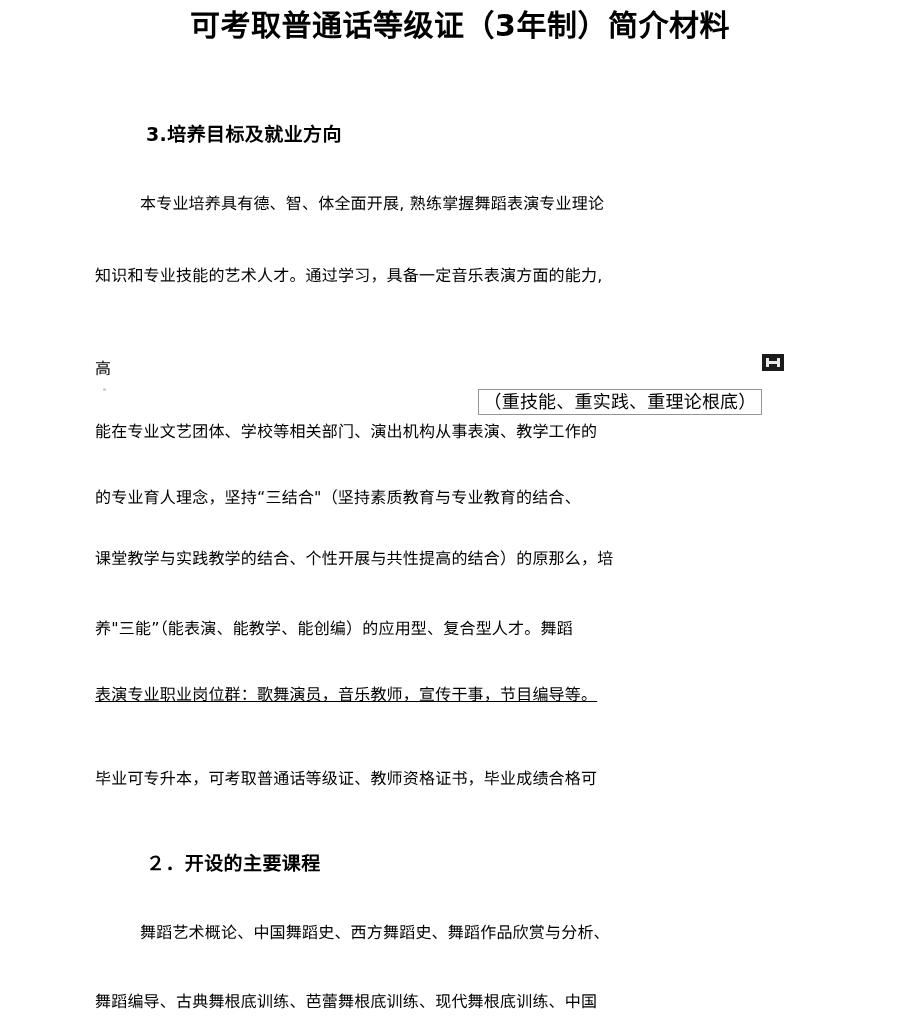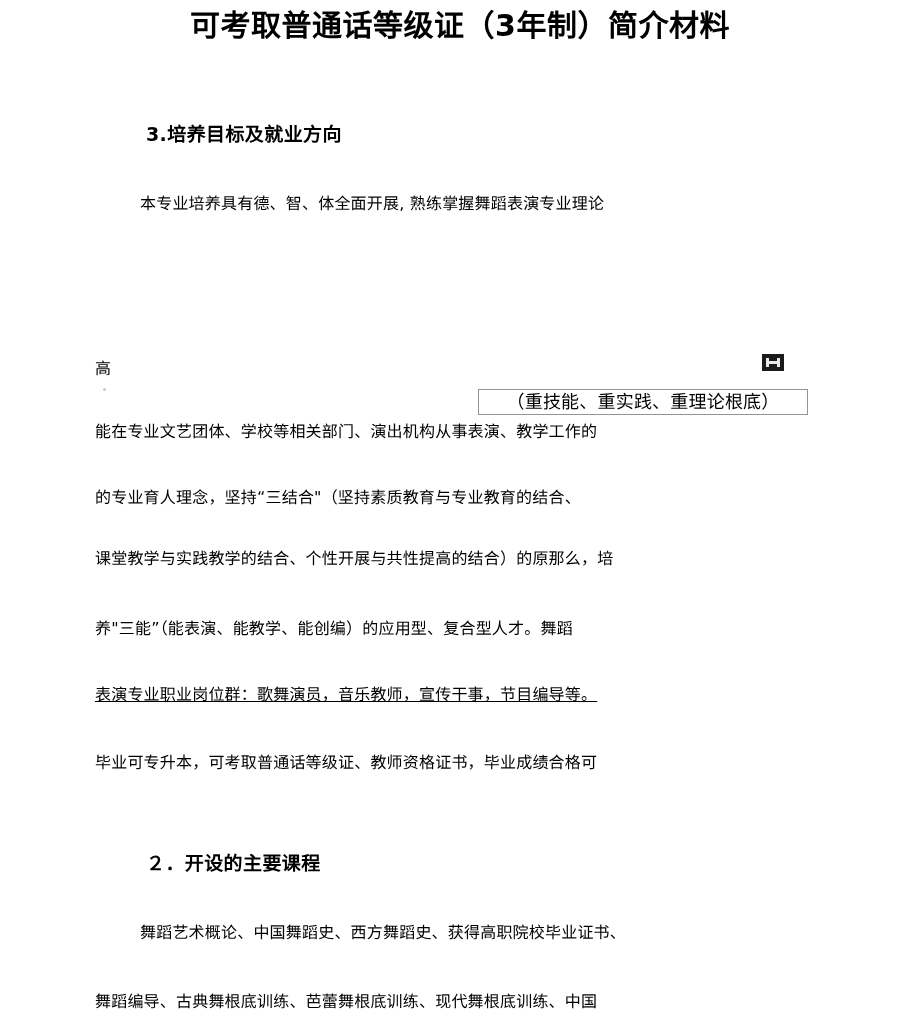--- a/index.html
+++ b/index.html
@@ -63,31 +63,31 @@
   .line-flush  { left: 95px;  }
 
   .l1  { top: 190px; }
   .l2  { top: 262px; }
   .l3  { top: 355px; }
   .l4  { top: 418px; }
   .l5  { top: 484px; }
   .l6  { top: 545px; }
   .l7  { top: 615px; }
   .l8  { top: 681px; text-decoration: underline; }
-  .l9  { top: 749px; }
+  .l9  { top: 765px; }
   .l10 { top: 787px; }
   .l11 { top: 919px; }
   .l12 { top: 988px; }
 
   
   .callout-box {
     position: absolute;
     left: 478px;
     top: 389px;
-    width: 330px;
+    width: 284px;
     height: 26px;
     box-sizing: border-box;
     border: 1px solid #949494;
     background: #ffffff;
     display: flex;
     align-items: center;
     justify-content: center;
   }
   .callout-box span {
     font-size: 18px;
@@ -149,20 +149,21 @@
 <body>
 
 <div class="page">
 
   <div class="doc-title">可考取普通话等级证（3年制）简介材料</div>
 
   <div class="section-heading heading-1">3.培养目标及就业方向</div>
 
   <div class="body-line line-indent l1">本专业培养具有德、智、体全面开展, 熟练掌握舞蹈表演专业理论</div>
 
+  <div class="body-line line-flush l2">知识和专业技能的艺术人才。通过学习，具备一定音乐表演方面的能力,</div>
 
   <div class="body-line line-flush l3">高</div>
 
   <div class="artifact-dot"></div>
 
   <div class="anchor-badge">
     <span class="glyph">
       <span class="bar"></span>
     </span>
   </div>
@@ -179,17 +180,17 @@
 
   <div class="body-line line-flush l7">养"三能”（能表演、能教学、能创编）的应用型、复合型人才。舞蹈</div>
 
   <div class="body-line line-flush l8">表演专业职业岗位群：歌舞演员，音乐教师，宣传干事，节目编导等。</div>
 
   <div class="body-line line-flush l9">毕业可专升本，可考取普通话等级证、教师资格证书，毕业成绩合格可</div>
 
 
   <div class="section-heading heading-2">２．开设的主要课程</div>
 
-  <div class="body-line line-indent l11">舞蹈艺术概论、中国舞蹈史、西方舞蹈史、获得高职院校毕业证书、</div>
+  <div class="body-line line-indent l11">舞蹈艺术概论、中国舞蹈史、西方舞蹈史、舞蹈作品欣赏与分析、</div>
 
   <div class="body-line line-flush l12">舞蹈编导、古典舞根底训练、芭蕾舞根底训练、现代舞根底训练、中国</div>
 
 </div>
 
 </body></html>

